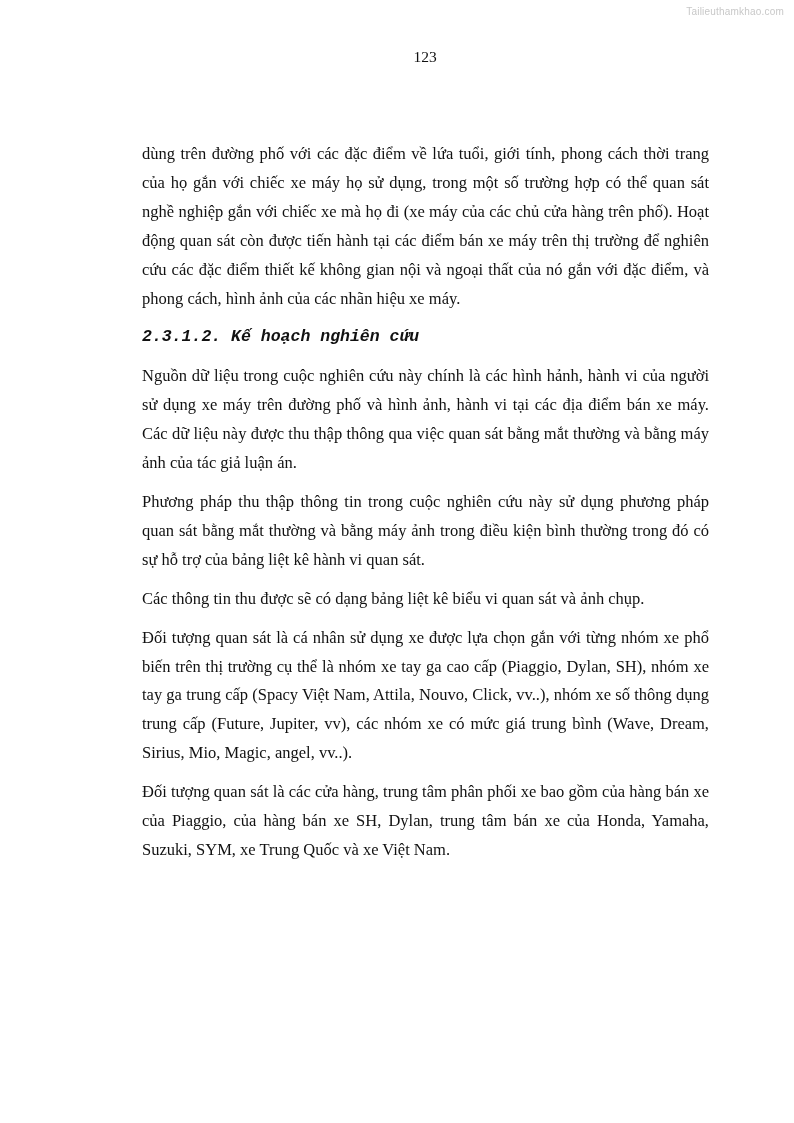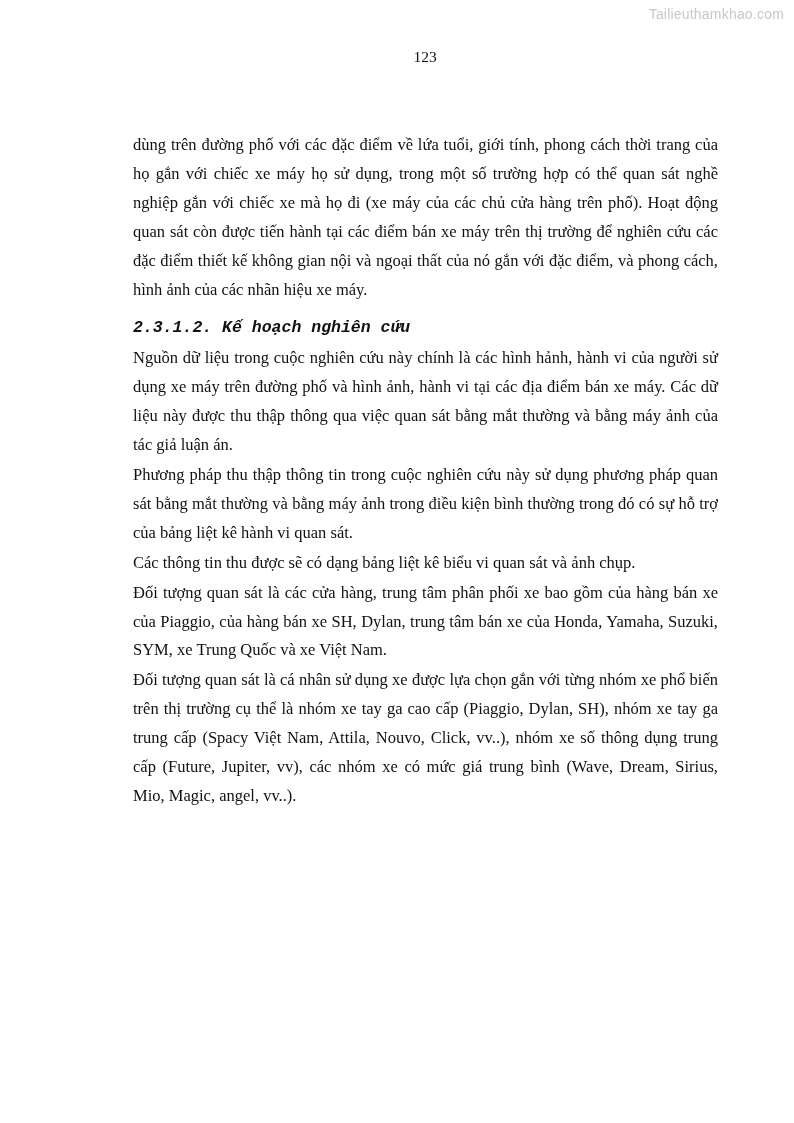--- a/index.html
+++ b/index.html
@@ -1,32 +1,32 @@
 <!DOCTYPE html>
 <html><head>
   <meta charset="utf-8">
   <style>
     html, body { margin: 0; padding: 0; background: #ffffff; }
     body { width: 794px; height: 1123px; position: relative; overflow: hidden;
       font-family: "Liberation Serif", "DejaVu Serif", serif; color: #111; }
     .watermark { position: absolute; top: 6px; right: 10px; font-family: "Liberation Sans", "DejaVu Sans", sans-serif;
-      font-size: 14px; color: #c8c8c8; letter-spacing: 0.2px; }
+      font-size: 10px; color: #c8c8c8; letter-spacing: 0.2px; }
     .page-number { position: absolute; top: 48px; left: 0; width: 850px; text-align: center; font-size: 15.5px; }
     .content { position: absolute; top: 130px; left: 132px; width: 587px; font-size: 16.5px; line-height: 28.9px; }
-    .content p { margin: 1px; text-align: justify; }
+    .content p { margin: 10px; text-align: justify; }
     .section-title { font-weight: bold; font-style: italic; margin-top: 10px !important; font-family: Liberation Mono, monospace; }
     .subhead { font-weight: bold; }
   </style>
 </head>
 <body>
 
 <div class="watermark">Tailieuthamkhao.com</div>
 <div class="page-number">123</div>
 
 <div class="content">
   <p>dùng trên đường phố với các đặc điểm về lứa tuổi, giới tính, phong cách thời trang của họ gắn với chiếc xe máy họ sử dụng, trong một số trường hợp có thể quan sát nghề nghiệp gắn với chiếc xe mà họ đi (xe máy của các chủ cửa hàng trên phố). Hoạt động quan sát còn được tiến hành tại các điểm bán xe máy trên thị trường để nghiên cứu các đặc điểm thiết kế không gian nội và ngoại thất của nó gắn với đặc điểm, và phong cách, hình ảnh của các nhãn hiệu xe máy.</p>
   <p class="section-title">2.3.1.2. Kế hoạch nghiên cứu</p>
   <p>Nguồn dữ liệu trong cuộc nghiên cứu này chính là các hình hảnh, hành vi của người sử dụng xe máy trên đường phố và hình ảnh, hành vi tại các địa điểm bán xe máy. Các dữ liệu này được thu thập thông qua việc quan sát bằng mắt thường và bằng máy ảnh của tác giả luận án.</p>
   <p>Phương pháp thu thập thông tin trong cuộc nghiên cứu này sử dụng phương pháp quan sát bằng mắt thường và bằng máy ảnh trong điều kiện bình thường trong đó có sự hỗ trợ của bảng liệt kê hành vi quan sát.</p>
   <p>Các thông tin thu được sẽ có dạng bảng liệt kê biểu vi quan sát và ảnh chụp.</p>
+  <p>Đối tượng quan sát là cá nhân sử dụng xe được lựa chọn gắn với từng nhóm xe phổ biến trên thị trường cụ thể là nhóm xe tay ga cao cấp (Piaggio, Dylan, SH), nhóm xe tay ga trung cấp (Spacy Việt Nam, Attila, Nouvo, Click, vv..), nhóm xe số thông dụng trung cấp (Future, Jupiter, vv), các nhóm xe có mức giá trung bình (Wave, Dream, Sirius, Mio, Magic, angel, vv..).</p>
   <p>Đối tượng quan sát là các cửa hàng, trung tâm phân phối xe bao gồm của hàng bán xe của Piaggio, của hàng bán xe SH, Dylan, trung tâm bán xe của Honda, Yamaha, Suzuki, SYM, xe Trung Quốc và xe Việt Nam.</p>
-  <p>Đối tượng quan sát là cá nhân sử dụng xe được lựa chọn gắn với từng nhóm xe phổ biến trên thị trường cụ thể là nhóm xe tay ga cao cấp (Piaggio, Dylan, SH), nhóm xe tay ga trung cấp (Spacy Việt Nam, Attila, Nouvo, Click, vv..), nhóm xe số thông dụng trung cấp (Future, Jupiter, vv), các nhóm xe có mức giá trung bình (Wave, Dream, Sirius, Mio, Magic, angel, vv..).</p>
 </div>
 
 </body></html>

